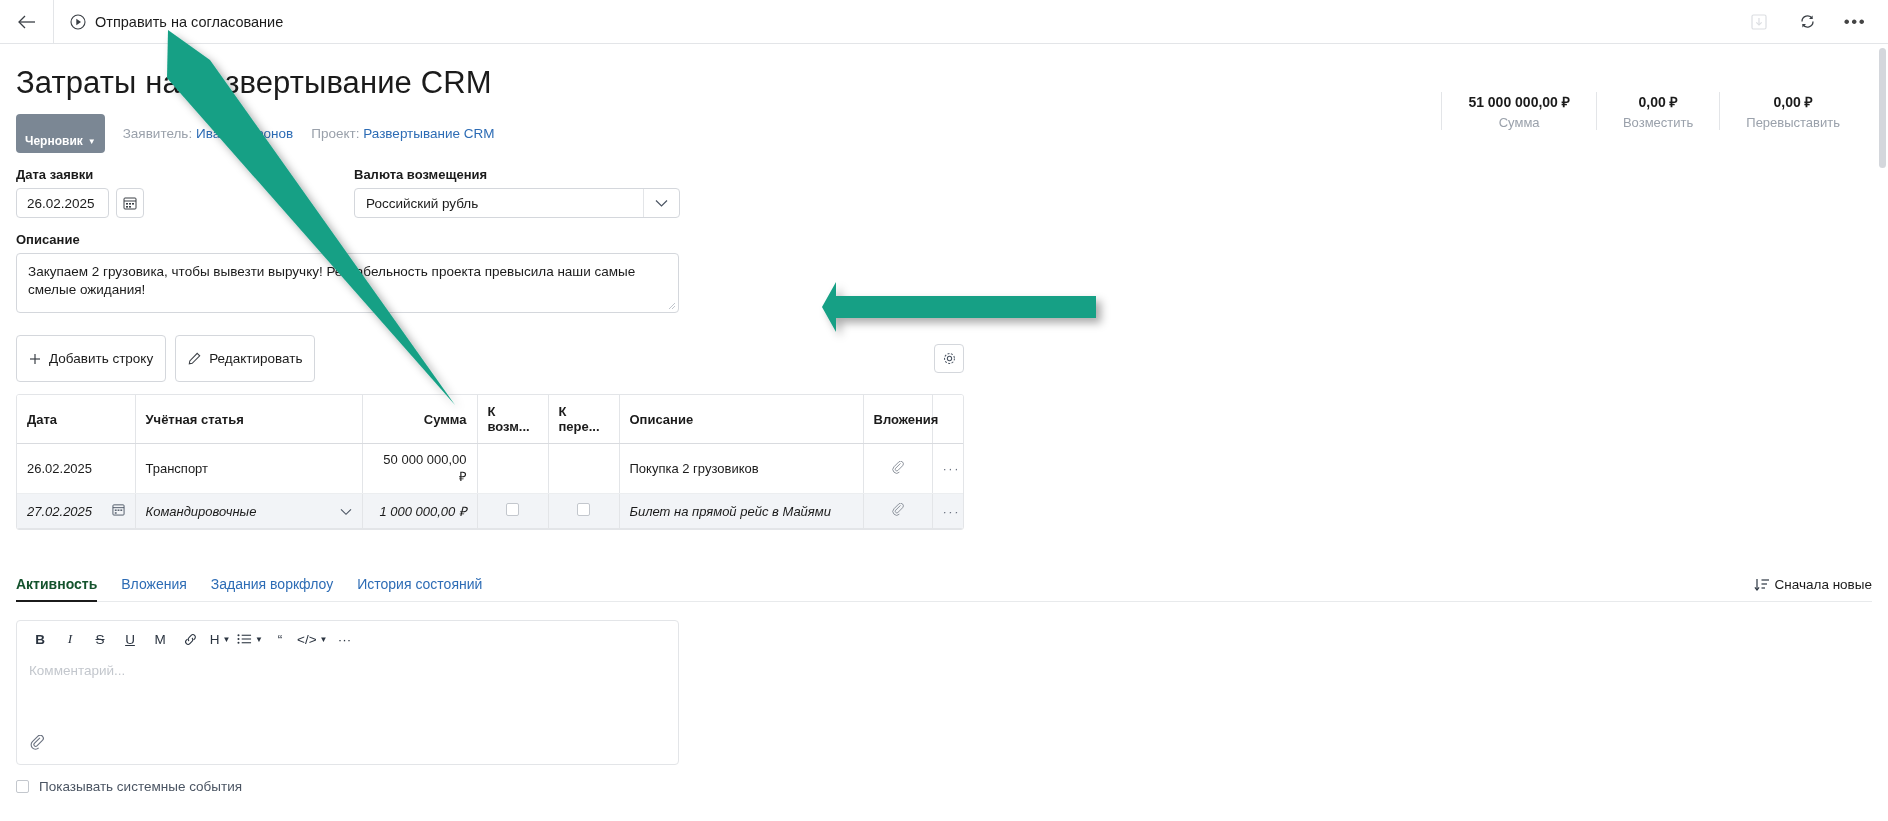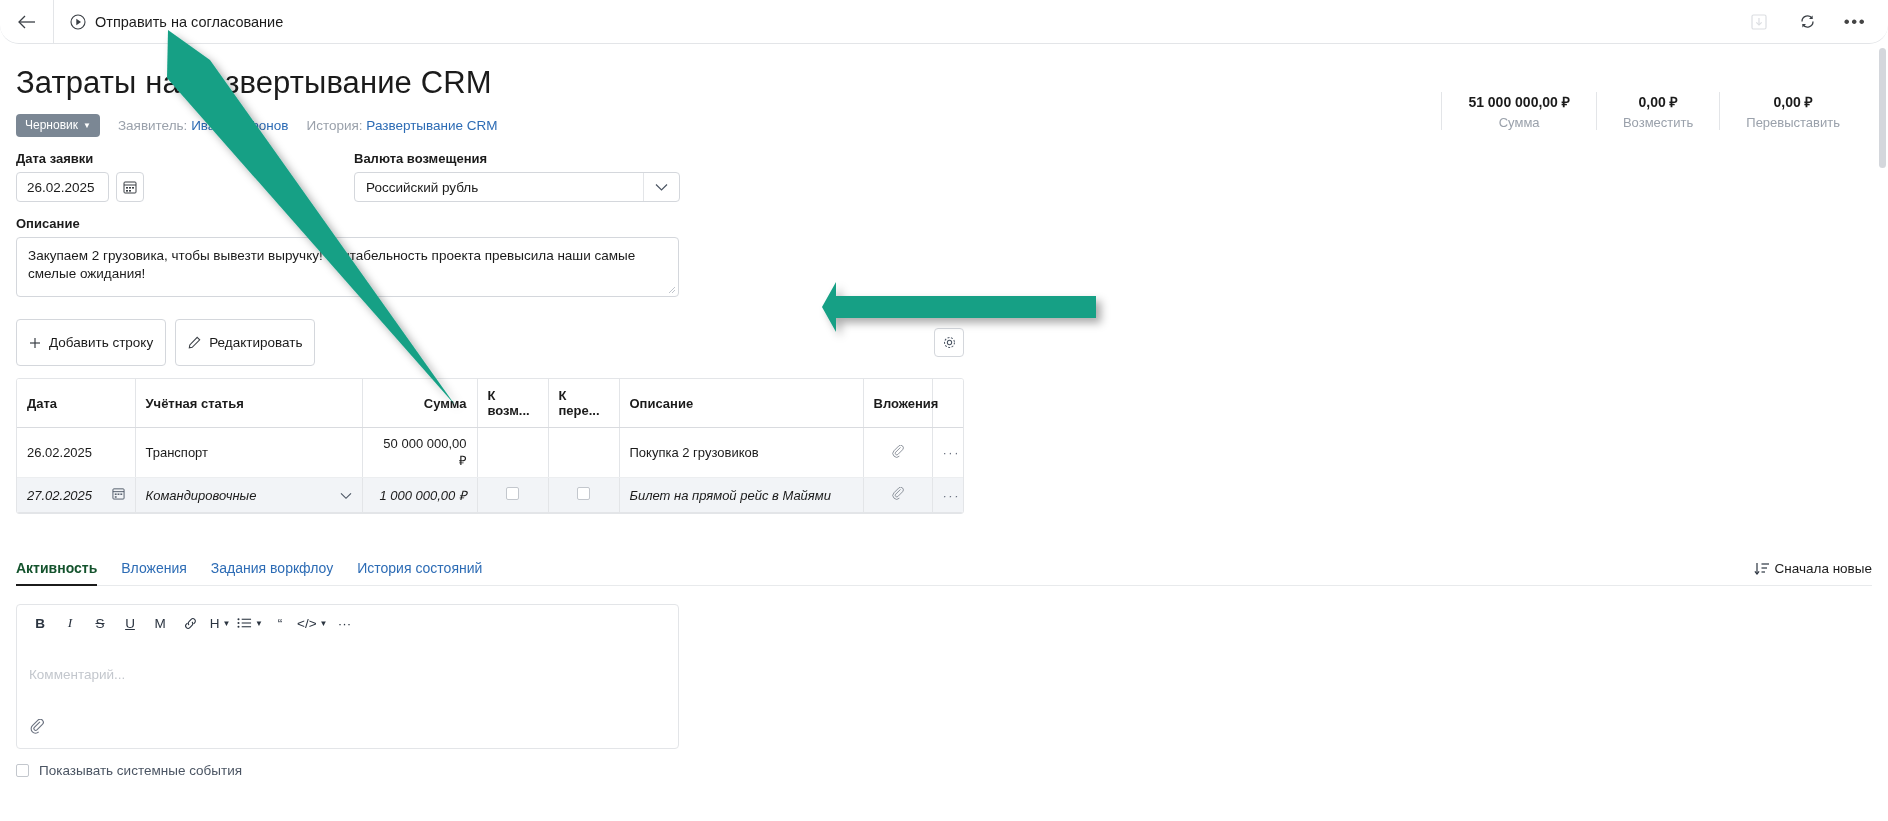--- a/index.html
+++ b/index.html
@@ -11,21 +11,20 @@
     color: #1b1b1b;
     overflow: hidden;
   }
   .page { position: relative; width: 1888px; height: 821px; background:#fff; }
 
   
   .topbar {
     height: 44px; display: flex; align-items: center;
     border-bottom: 1px solid #e3e5e8; background: #fff;
     position: relative;
-    border-radius: 19px;
   }
   .back-btn {
     width: 54px; height: 43px; display: flex; align-items: center; justify-content: center;
     border-right: 1px solid #e3e5e8; cursor: pointer;
   }
   .back-btn svg { display:block; }
   .run-action {
     display: flex; align-items: center; gap: 9px;
     padding: 0 16px; height: 43px; cursor: pointer;
     font-size: 14.5px; color: #1b1b1b;
@@ -40,21 +39,21 @@
 
   
   .header { padding: 20px 0 0 16px; position: relative;}
   .title {
     font-size: 31px; font-weight: 400; color: #1b1b1b;
     letter-spacing: .1px; line-height: 38px; margin: 0 0 12px 0;
   }
   .meta-row { display: flex; align-items: center; gap: 18px; font-size: 13.5px; }
   .badge {
     background: #7b8794; color: #fff; border-radius: 4px;
-    font-size: 12px; font-weight: normal; padding: 4px 9px 5px 9px;
+    font-size: 12px; font-weight: bold; padding: 20px 9px 5px 9px;
     display: inline-flex; align-items: center; gap: 5px; cursor: pointer;
   }
   .badge .caret { font-size: 8px; }
   .meta-label { color: #9aa1ab; }
   .meta-link { color: #2d6cb5; cursor: pointer; }
 
   
   .summary {
     position: absolute; right: 22px; top: 48px;
     display: flex; align-items: stretch;
@@ -180,21 +179,21 @@
   }
   .et-btn {
     min-width: 26px; height: 24px; display: inline-flex; align-items: center;
     justify-content: center; font-size: 13.5px; cursor: pointer; margin-right: 4px;
   }
   .et-btn.bold { font-weight: bold; }
   .et-btn.ital { font-style: italic; font-family: "Liberation Serif", serif; }
   .et-btn.strike { text-decoration: line-through; }
   .et-btn.under { text-decoration: underline; }
   .et-caret { font-size: 8px; margin-left: 3px; }
-  .editor-body { flex: 1; padding: 4px 12px; margin-top: 20px; }
+  .editor-body { flex: 1; padding: 4px 12px; }
   .ph { color: #c3c7cd; font-size: 13.5px; }
   .editor-foot { padding: 0 12px 10px 12px; }
 
   .sys-row {
     margin: 14px 0 0 16px; display: flex; align-items: center; gap: 10px;
     font-size: 13.5px; color: #4b5563;
   }
   .sys-cb {
     width: 13px; height: 13px; border: 1px solid #c3c7cd; border-radius: 2px;
     background: #fff; cursor: pointer;
@@ -256,21 +255,21 @@
     <div class="meta-row">
       <div class="badge">
         <span>Черновик</span>
         <span class="caret">▼</span>
       </div>
       <div>
         <span class="meta-label">Заявитель:</span>
         <span class="meta-link">Иван Агафонов</span>
       </div>
       <div>
-        <span class="meta-label">История:</span>
+        <span class="meta-label">Проект:</span>
         <span class="meta-link">Развертывание CRM</span>
       </div>
     </div>
 
     <div class="summary">
       <div class="sum-cell">
         <div class="sum-val">51 000 000,00 ₽</div>
         <div class="sum-lbl">Сумма</div>
       </div>
       <div class="sum-cell">

